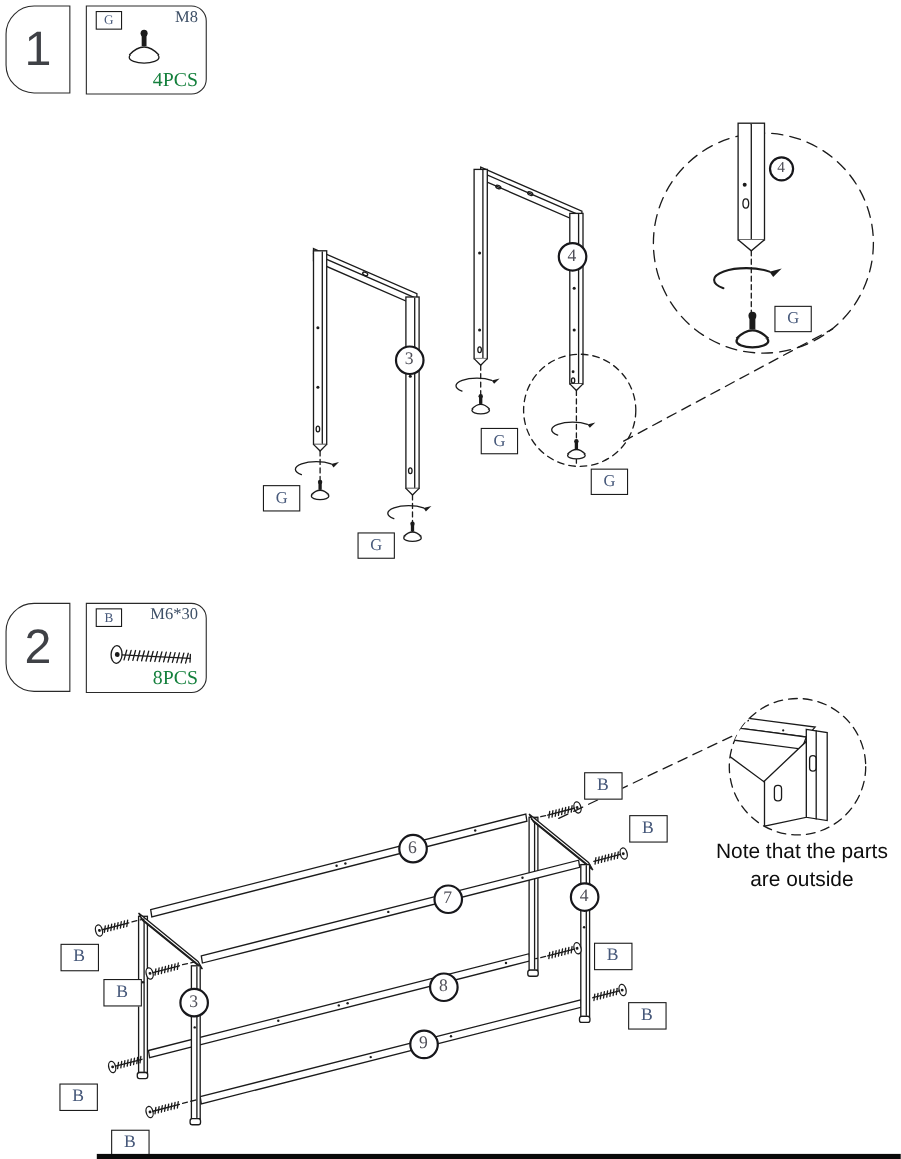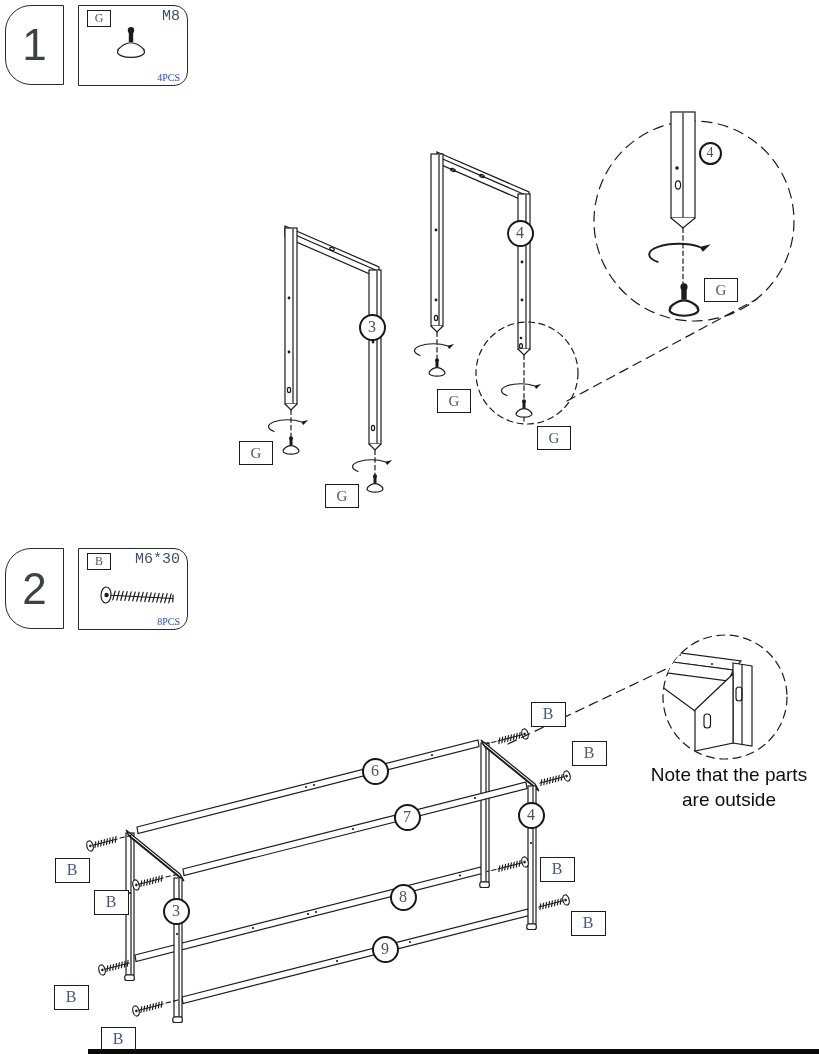--- a/index.html
+++ b/index.html
@@ -11,22 +11,22 @@
   .dot{fill:#1b1b1b;stroke:none;}
   .dsh{stroke-dasharray:4.5 3.2;}
 
   .step-box{position:absolute;width:57px;border:1.6px solid #2a2a2a;border-radius:26px 0 0 26px;
             background:#fff;display:flex;align-items:center;justify-content:center;
             font-family:"Liberation Sans",sans-serif;font-size:44px;color:#3f4146;}
   .parts-box{position:absolute;left:78px;width:108px;border:1.6px solid #2a2a2a;
              border-radius:0 14px 14px 0;background:#fff;}
   .hw-tag{position:absolute;left:8px;top:4px;width:22px;height:15px;border:1.2px solid #1b1b1b;
           display:flex;align-items:center;justify-content:center;font-size:12px;color:#46587a;}
-  .hw-spec{position:absolute;right:7px;top:2px;font-size:15px;color:#3d4f66;font-family:Liberation Mono, monospace;}
-  .hw-qty{position:absolute;right:7px;bottom:2px;font-size:10px;color:#1d4ed8;}
+  .hw-spec{position:absolute;right:7px;top:2px;font-size:15px;color:#3d4f66;}
+  .hw-qty{position:absolute;right:7px;bottom:2px;font-size:18px;color:#15803d;}
 
   .tag{position:absolute;width:32px;height:22px;border:1.4px solid #1b1b1b;background:#fff;
        display:flex;align-items:center;justify-content:center;font-size:15px;color:#46587a;}
   .tag.b{width:33px;height:23px;font-size:16px;}
 
   .callout{position:absolute;width:27px;height:27px;border:2.6px solid #17171b;border-radius:50%;
            background:#fff;display:flex;align-items:center;justify-content:center;
            font-size:16px;color:#4f4f58;box-sizing:border-box;}
   .callout.small{width:23px;height:23px;border-width:2.3px;font-size:14px;}
 

